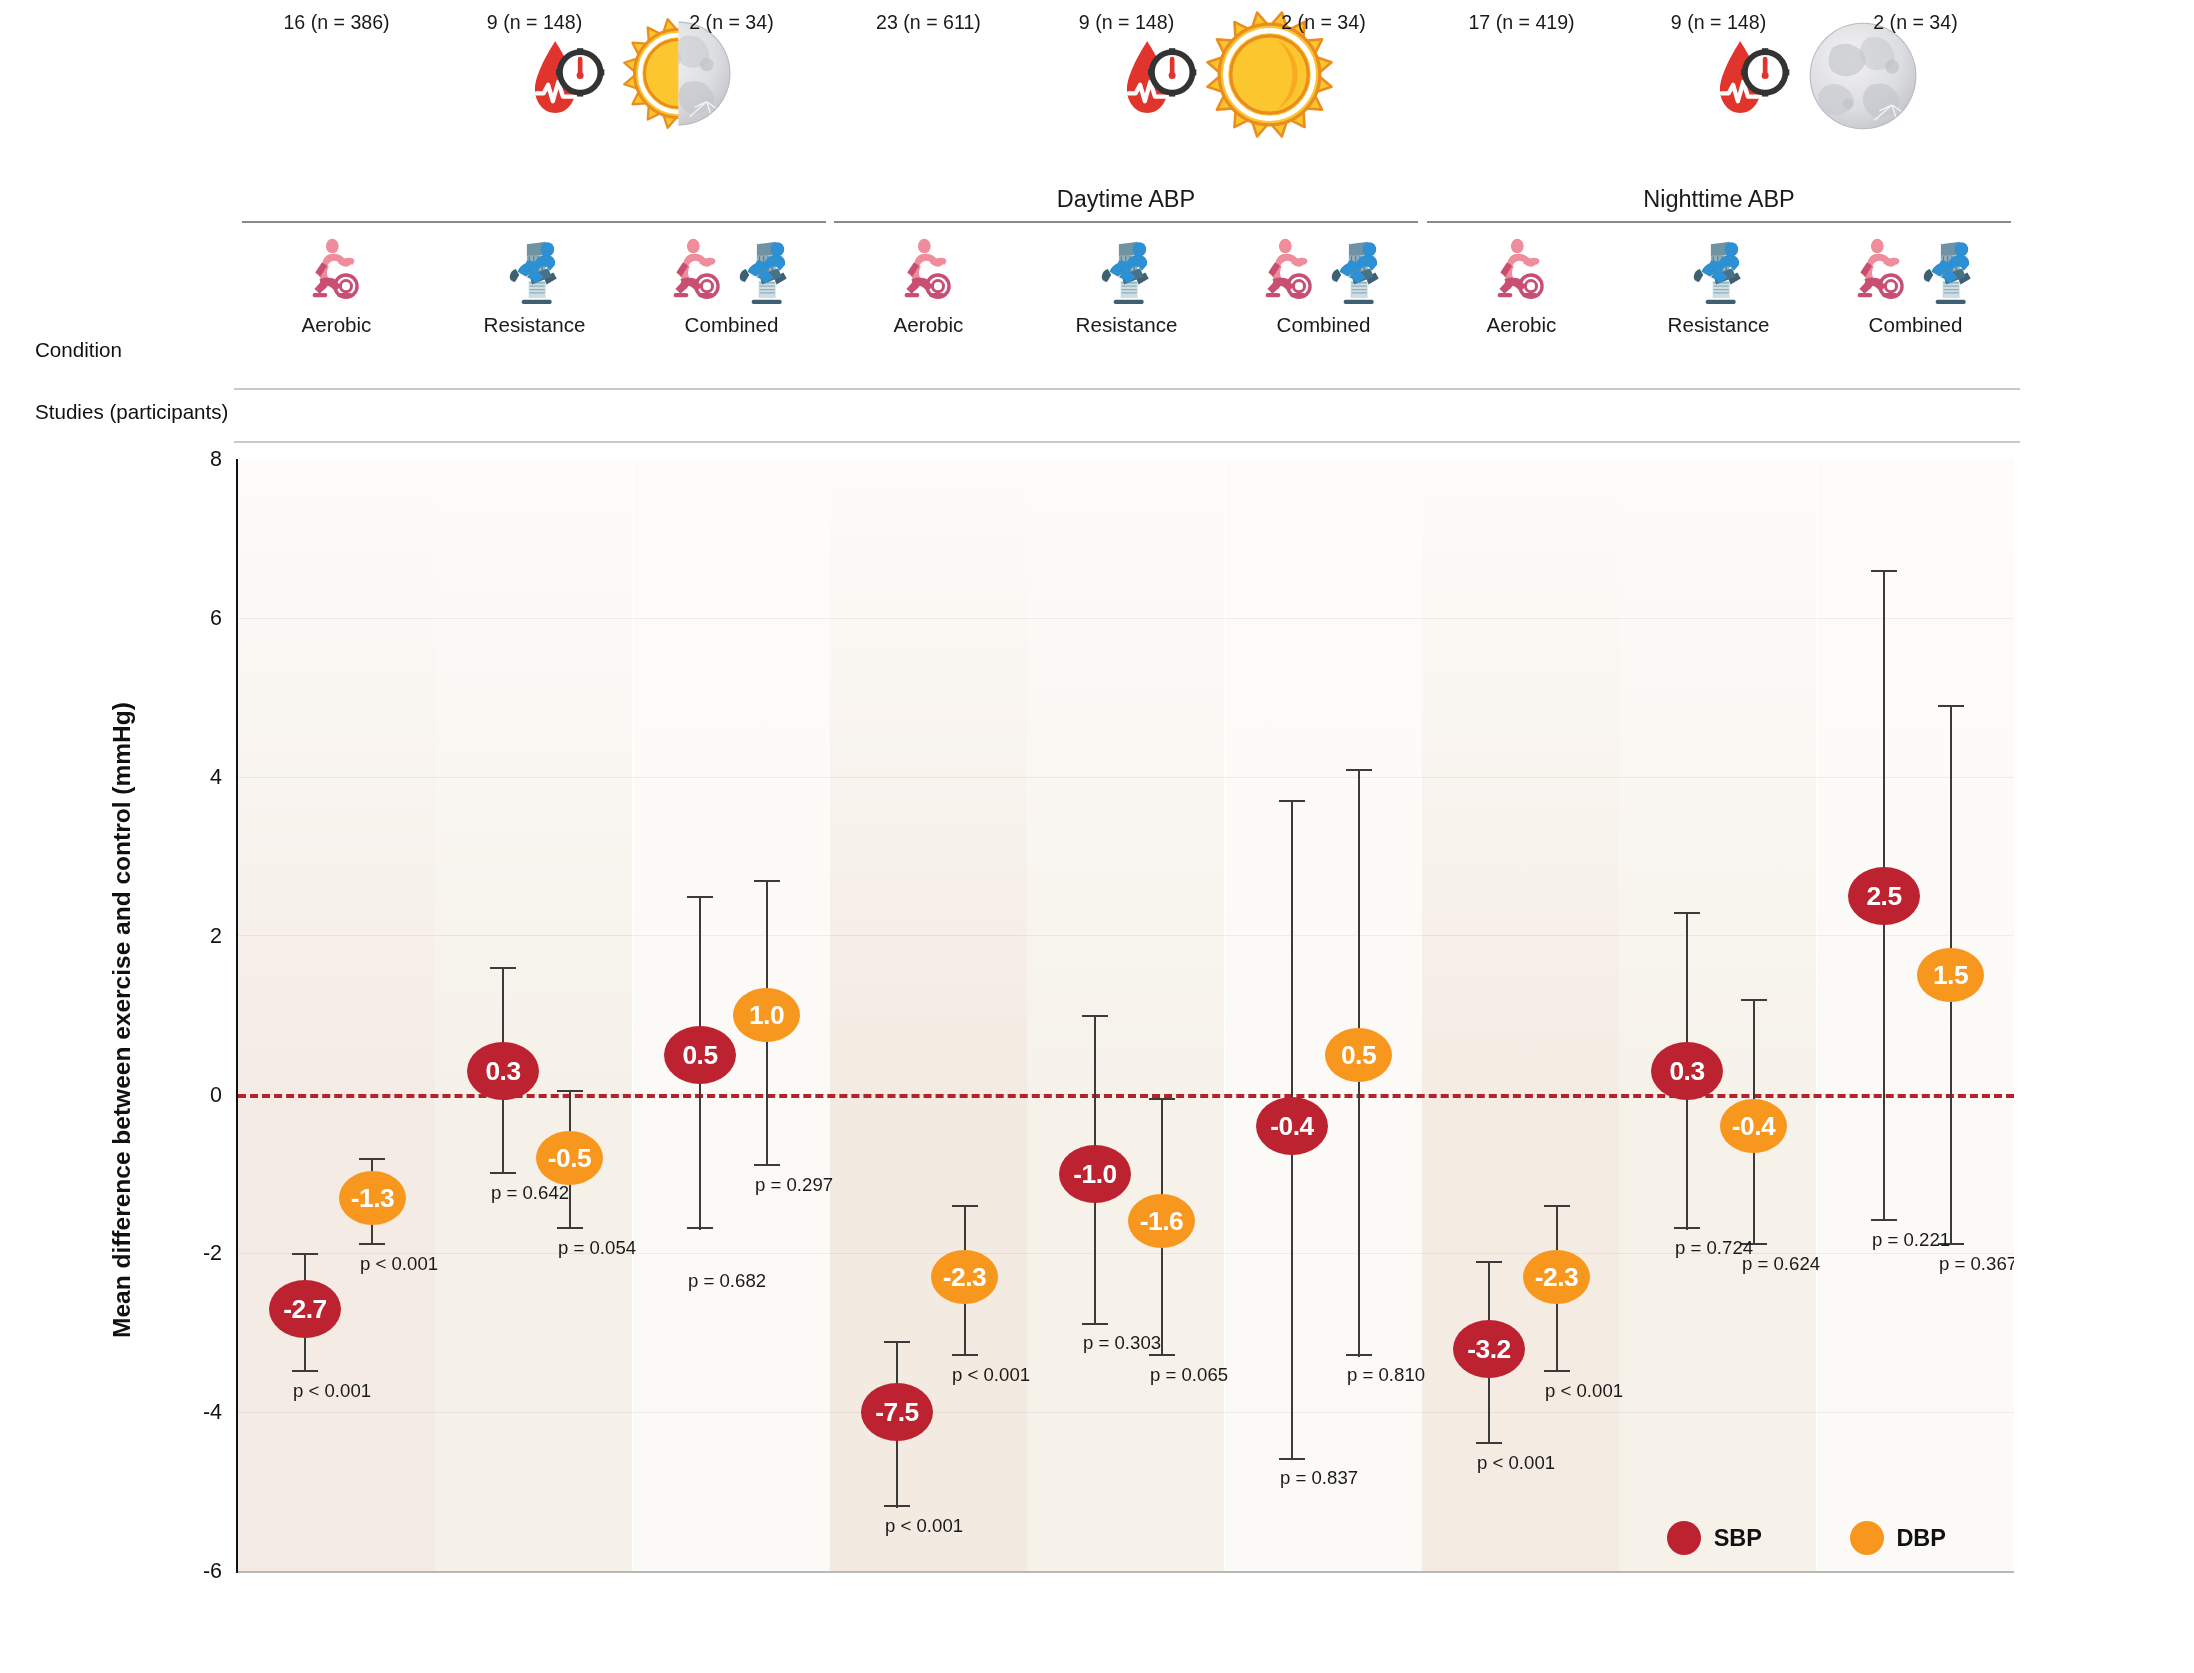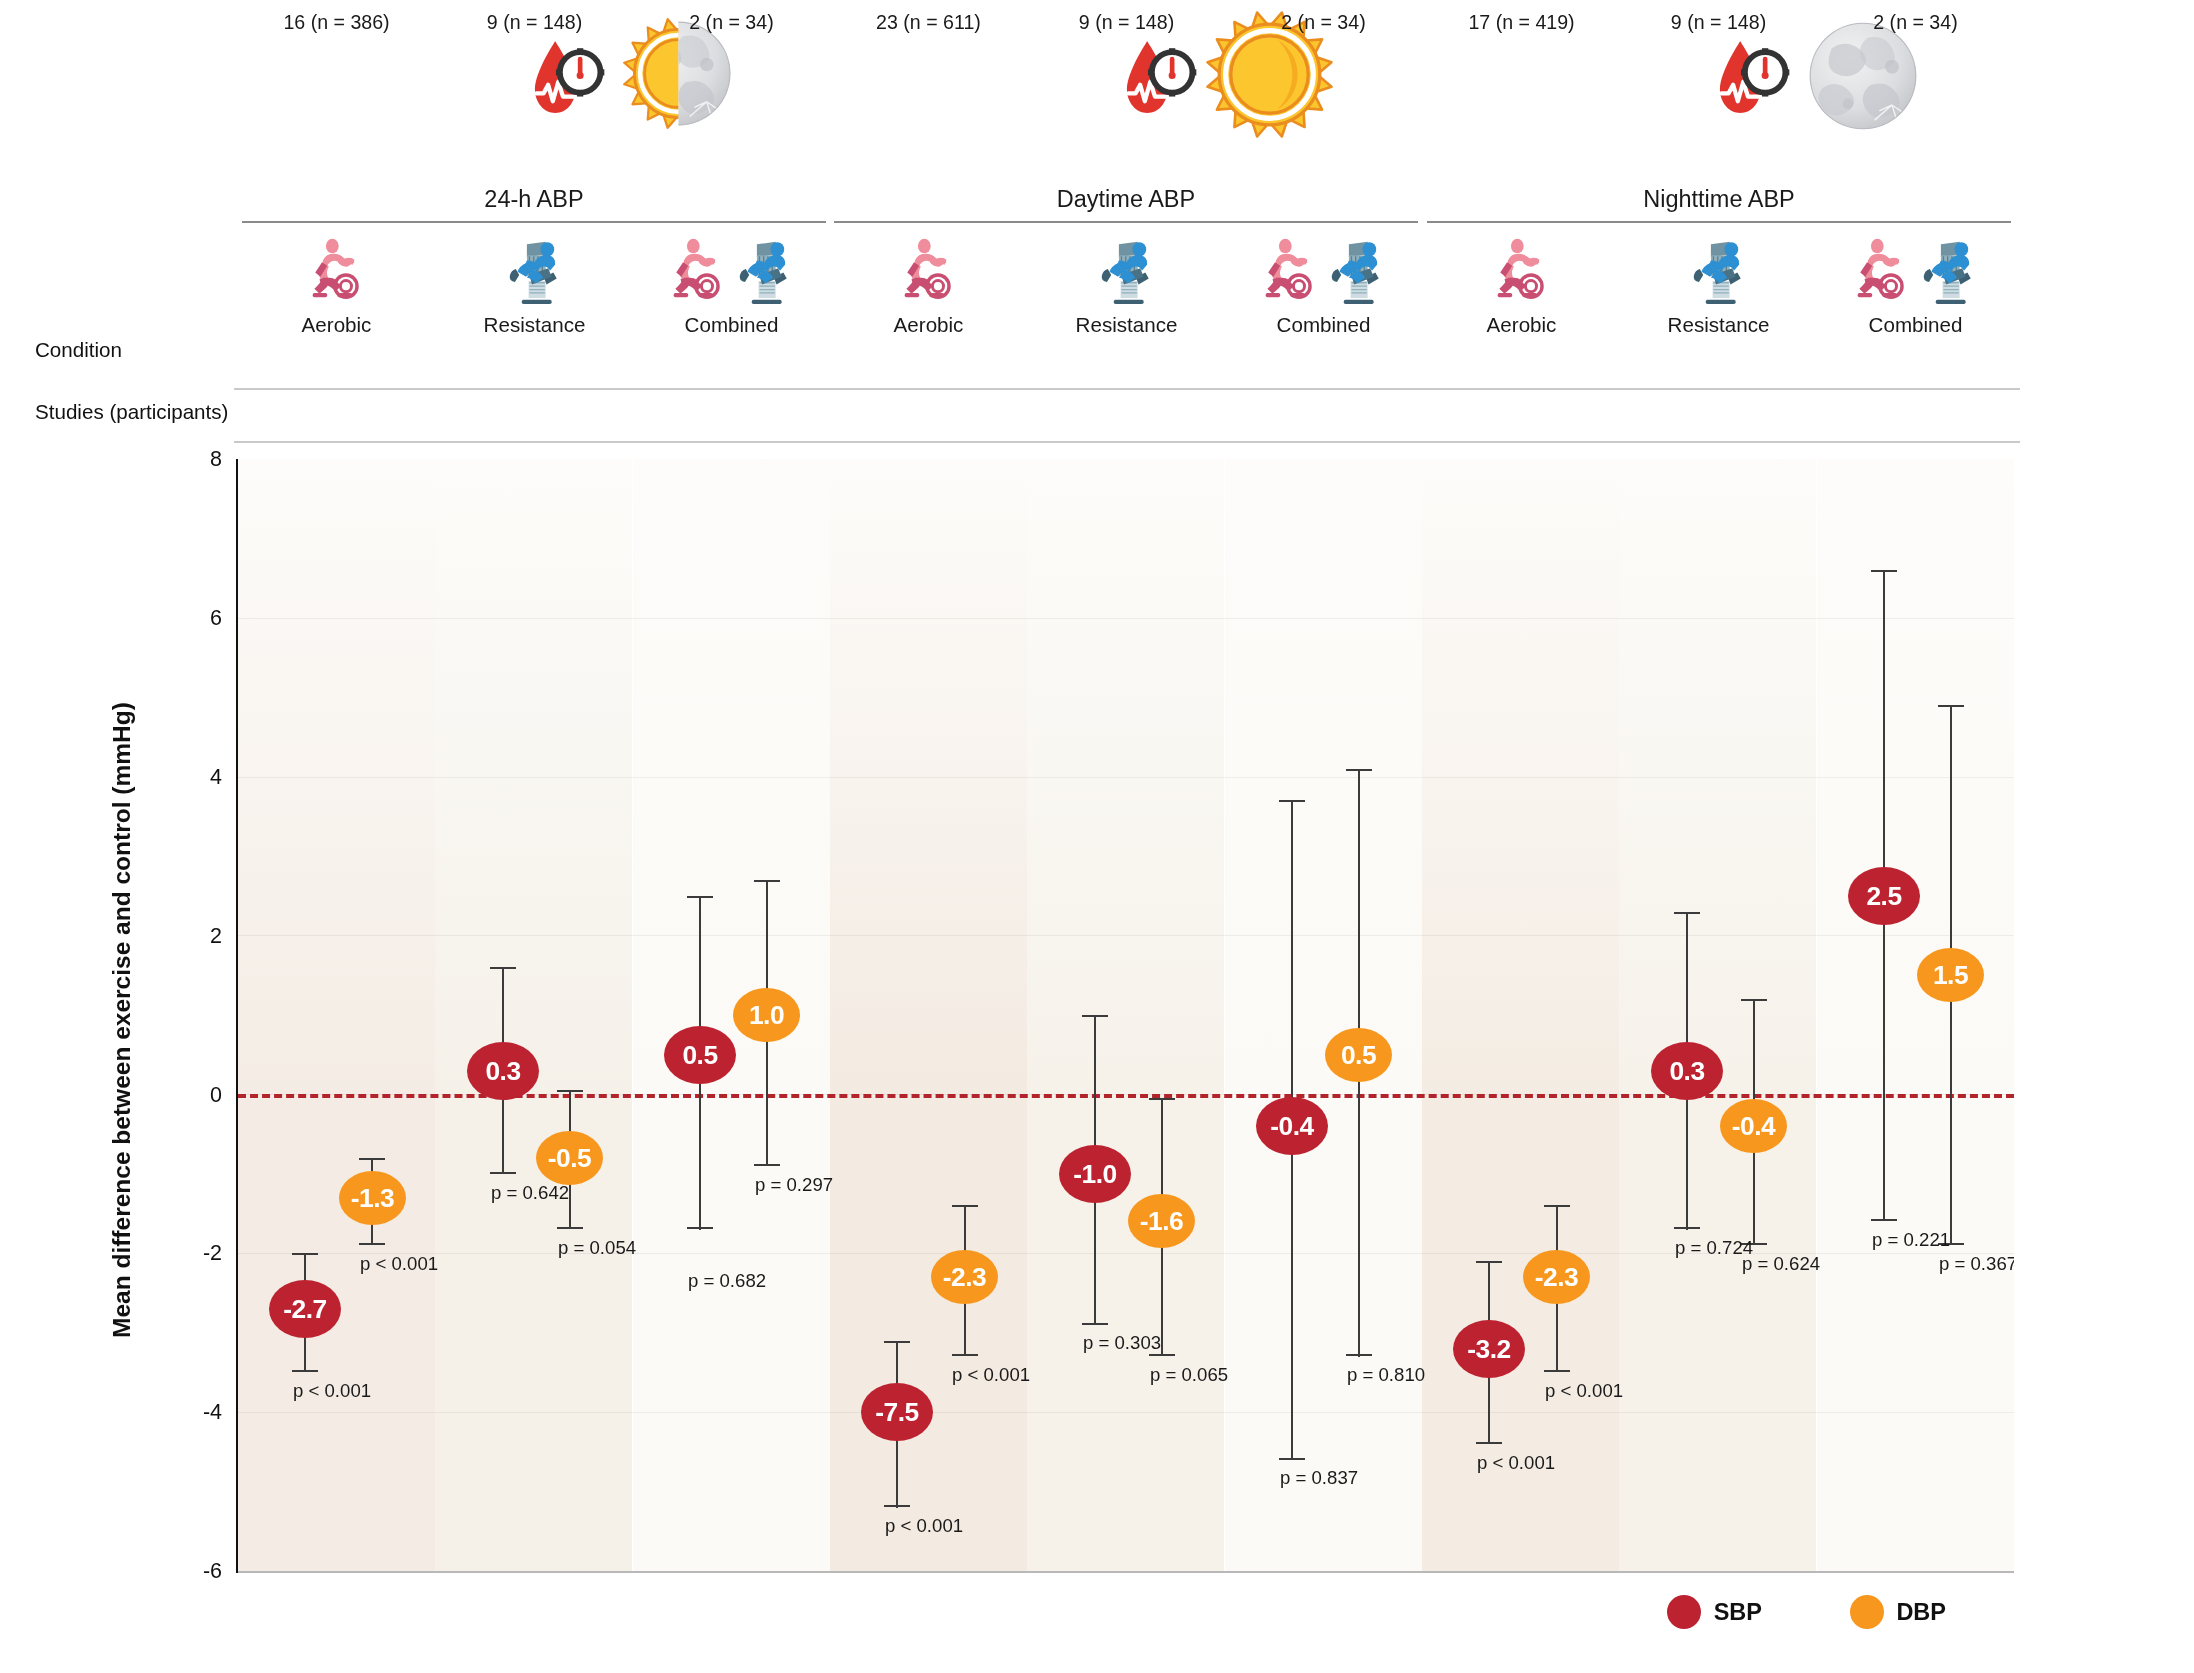--- a/index.html
+++ b/index.html
@@ -118,21 +118,20 @@
       <path d="M34 118 q24 -12 44 10 q16 20 -6 34 q-26 16 -44 -10 q-12 -20 6 -34 Z" fill="#c9cbd0" opacity="0.7"></path>
       <path d="M112 116 q30 -10 46 14 q14 22 -10 36 q-28 16 -44 -10 q-12 -22 8 -40 Z" fill="#c3c5cb" opacity="0.65"></path>
       <circle cx="150" cy="84" r="12" fill="#c0c2c8" opacity="0.7"></circle>
       <circle cx="74" cy="148" r="9" fill="#c0c2c8" opacity="0.65"></circle>
       <path d="M150 150 L120 176 M150 150 L176 168 M150 150 L160 182 M150 150 L128 160" stroke="#ffffff" stroke-width="2.5" opacity="0.75" fill="none"></path>
       <circle cx="100" cy="100" r="92" fill="none" stroke="#b9bbc0" stroke-width="4"></circle>
     </g>
               </g>
             </svg></div>
         </div>
-        <div class="sglabel">24-h ABP</div>
         <div class="sgrule"></div>
       </div>
       <div class="sg" style="left:830px;width:592px;">
         <div class="sgicon">
           <div style="position:absolute;left:149px;top:29px;"><svg viewBox="0 0 200 210" width="78" height="82">
     <path d="M62 8 C62 8 10 86 10 130 C10 166 33 192 62 192 C91 192 114 166 114 130 C114 86 62 8 62 8 Z" fill="#e0342c"></path>
     <path d="M14 142 L32 142 L44 120 L56 162 L70 112 L82 150 L100 150 L112 150" fill="none" stroke="#ffffff" stroke-width="11" stroke-linejoin="round" stroke-linecap="round"></path>
     <circle cx="126" cy="88" r="56" fill="#ffffff"></circle>
     <circle cx="126" cy="88" r="52" fill="none" stroke="#333333" stroke-width="15"></circle>
     <rect x="118" y="26" width="16" height="14" fill="#333"></rect>
@@ -568,21 +567,21 @@
       <div class="axisX" style="left:238px;top:1571px;width:1776px;"></div>
       <div class="tick" style="left:141px;width:81px;top:459px;">8</div>
       <div class="tick" style="left:141px;width:81px;top:618px;">6</div>
       <div class="tick" style="left:141px;width:81px;top:777px;">4</div>
       <div class="tick" style="left:141px;width:81px;top:936px;">2</div>
       <div class="tick" style="left:141px;width:81px;top:1095px;">0</div>
       <div class="tick" style="left:141px;width:81px;top:1253px;">-2</div>
       <div class="tick" style="left:141px;width:81px;top:1412px;">-4</div>
       <div class="tick" style="left:141px;width:81px;top:1571px;">-6</div>
       <div class="ylabel" style="left:108px;top:1338px;transform:rotate(-90deg);">Mean difference between exercise and control (mmHg)</div>
-      <div class="legend" style="left:1667px;top:1595px;">
+      <div class="legend" style="left:1667px;top:1521px;">
         <div class="lgitem">
           <div class="lgdot sbp"></div>
           <div class="lgtext">SBP</div>
         </div>
         <div class="lgitem" style="margin-left:73px;">
           <div class="lgdot dbp"></div>
           <div class="lgtext">DBP</div>
         </div>
       </div>
     </div>

